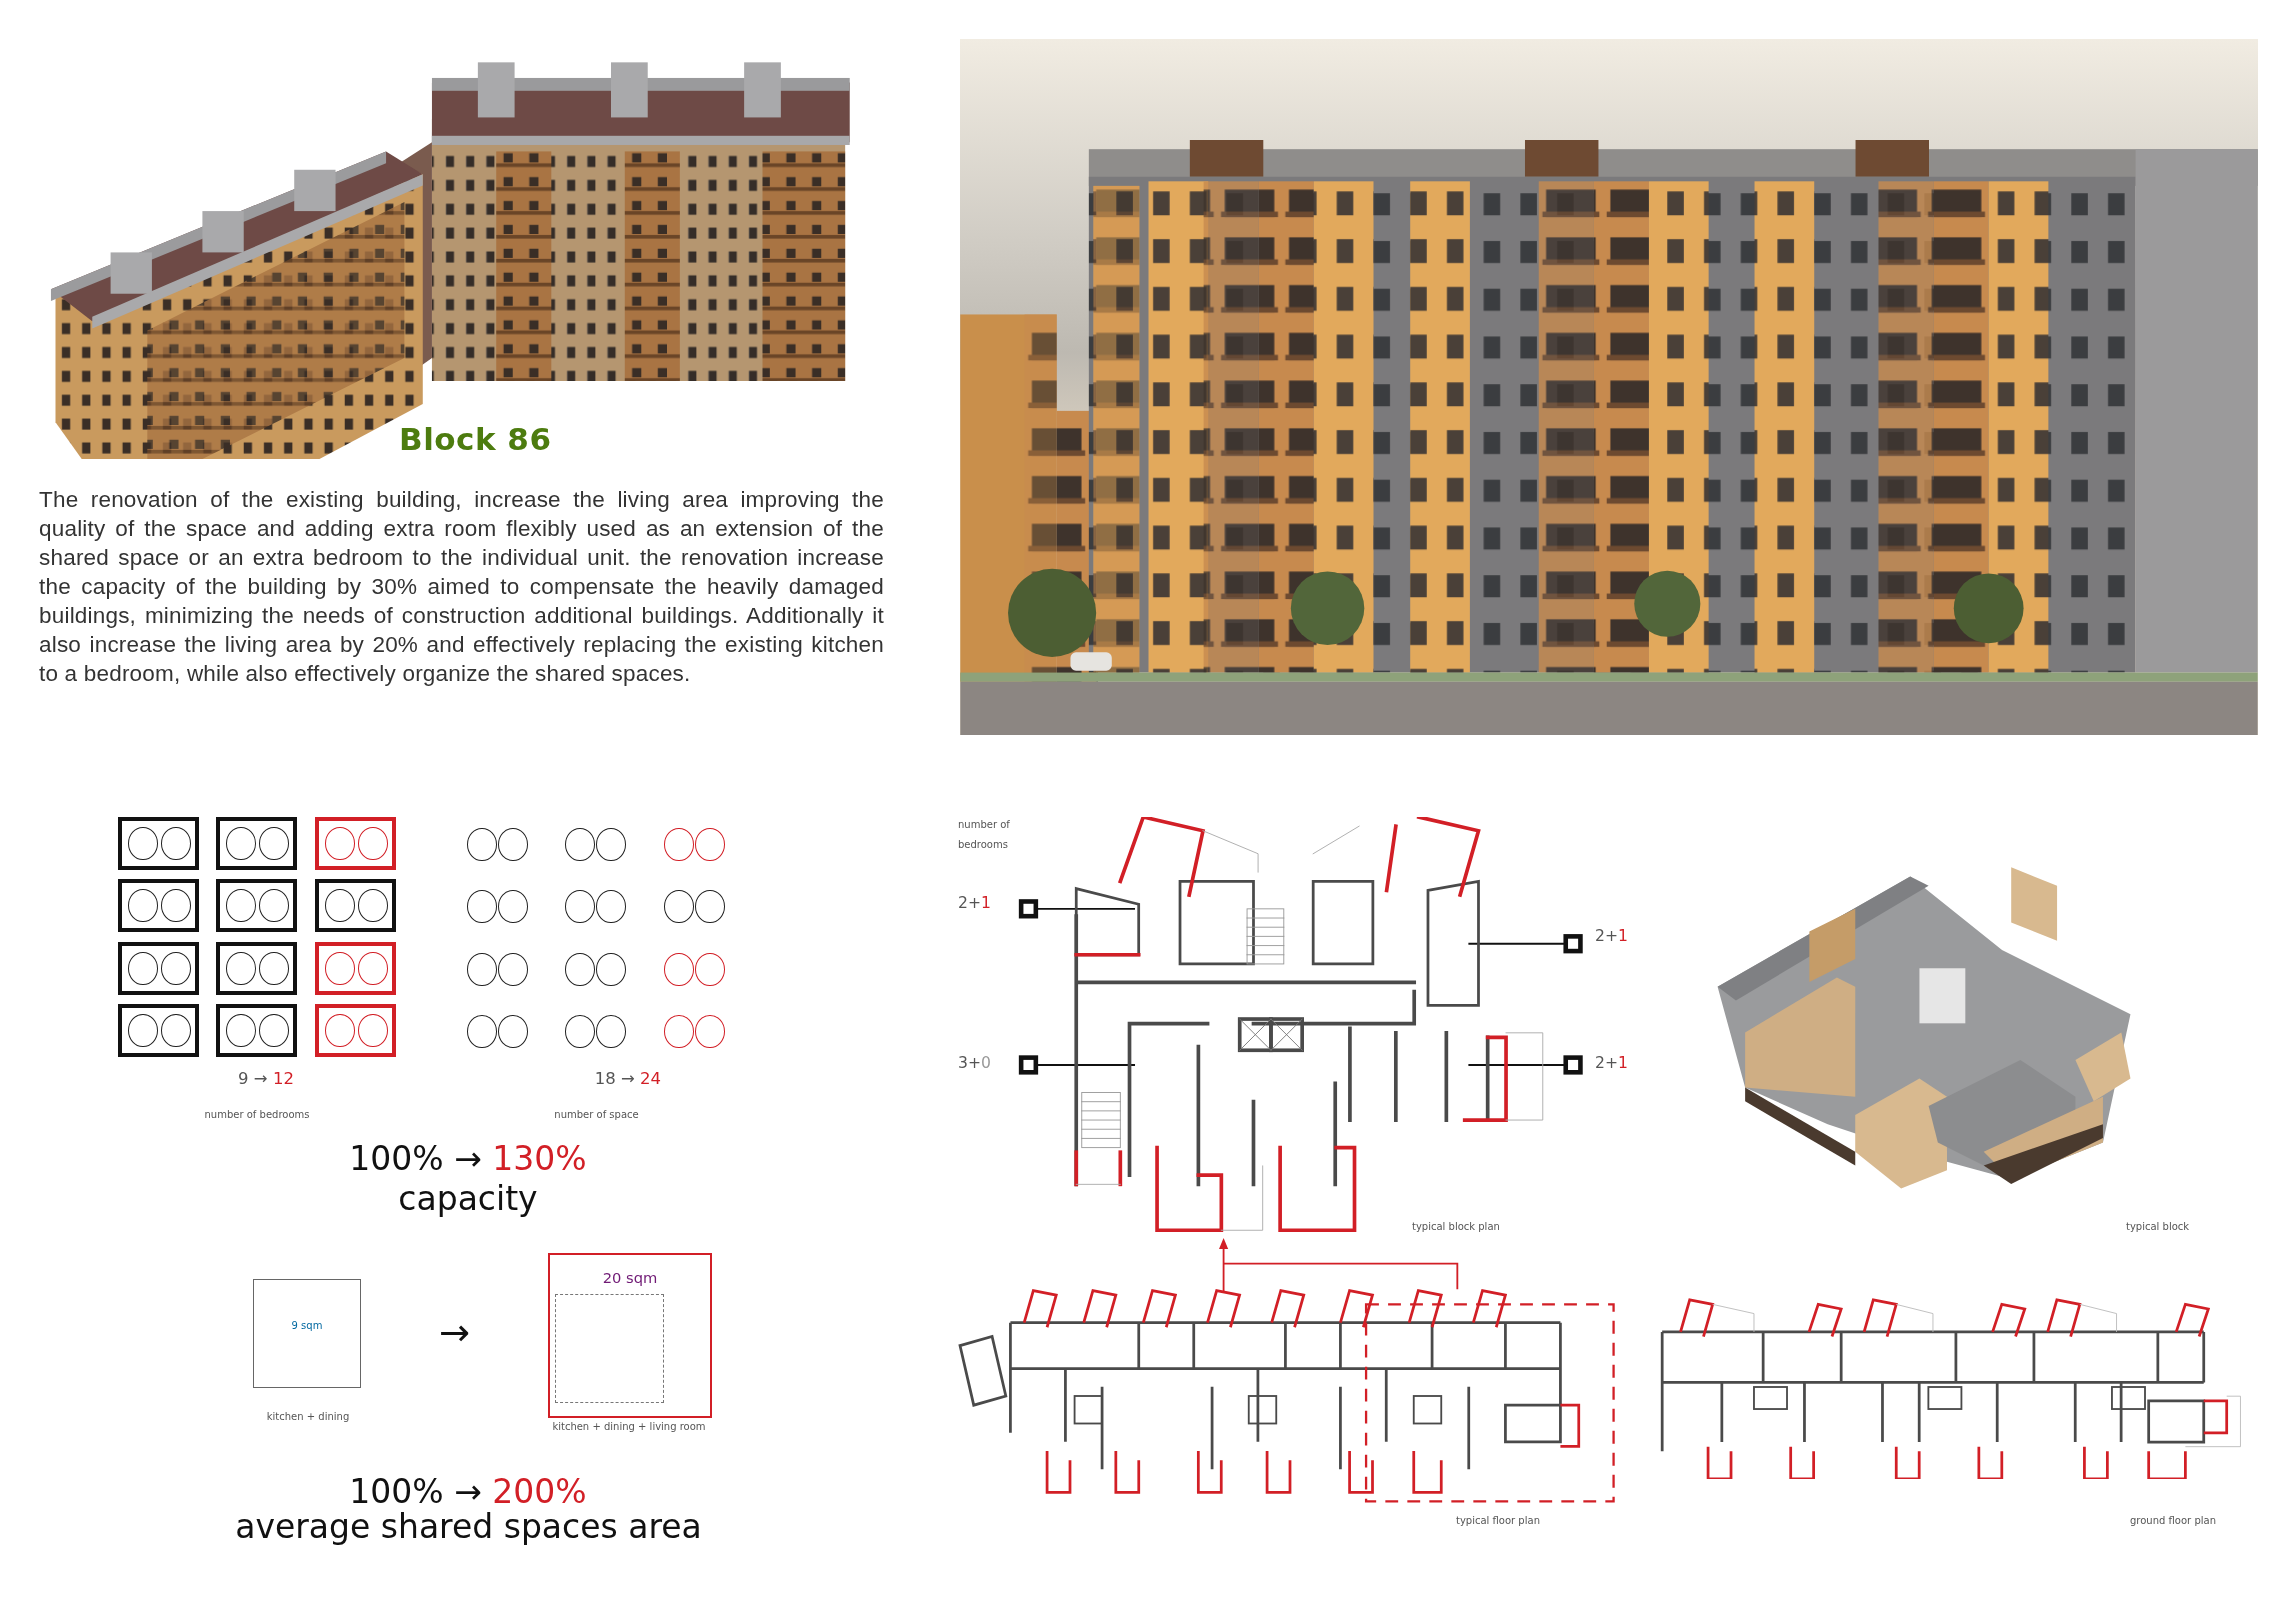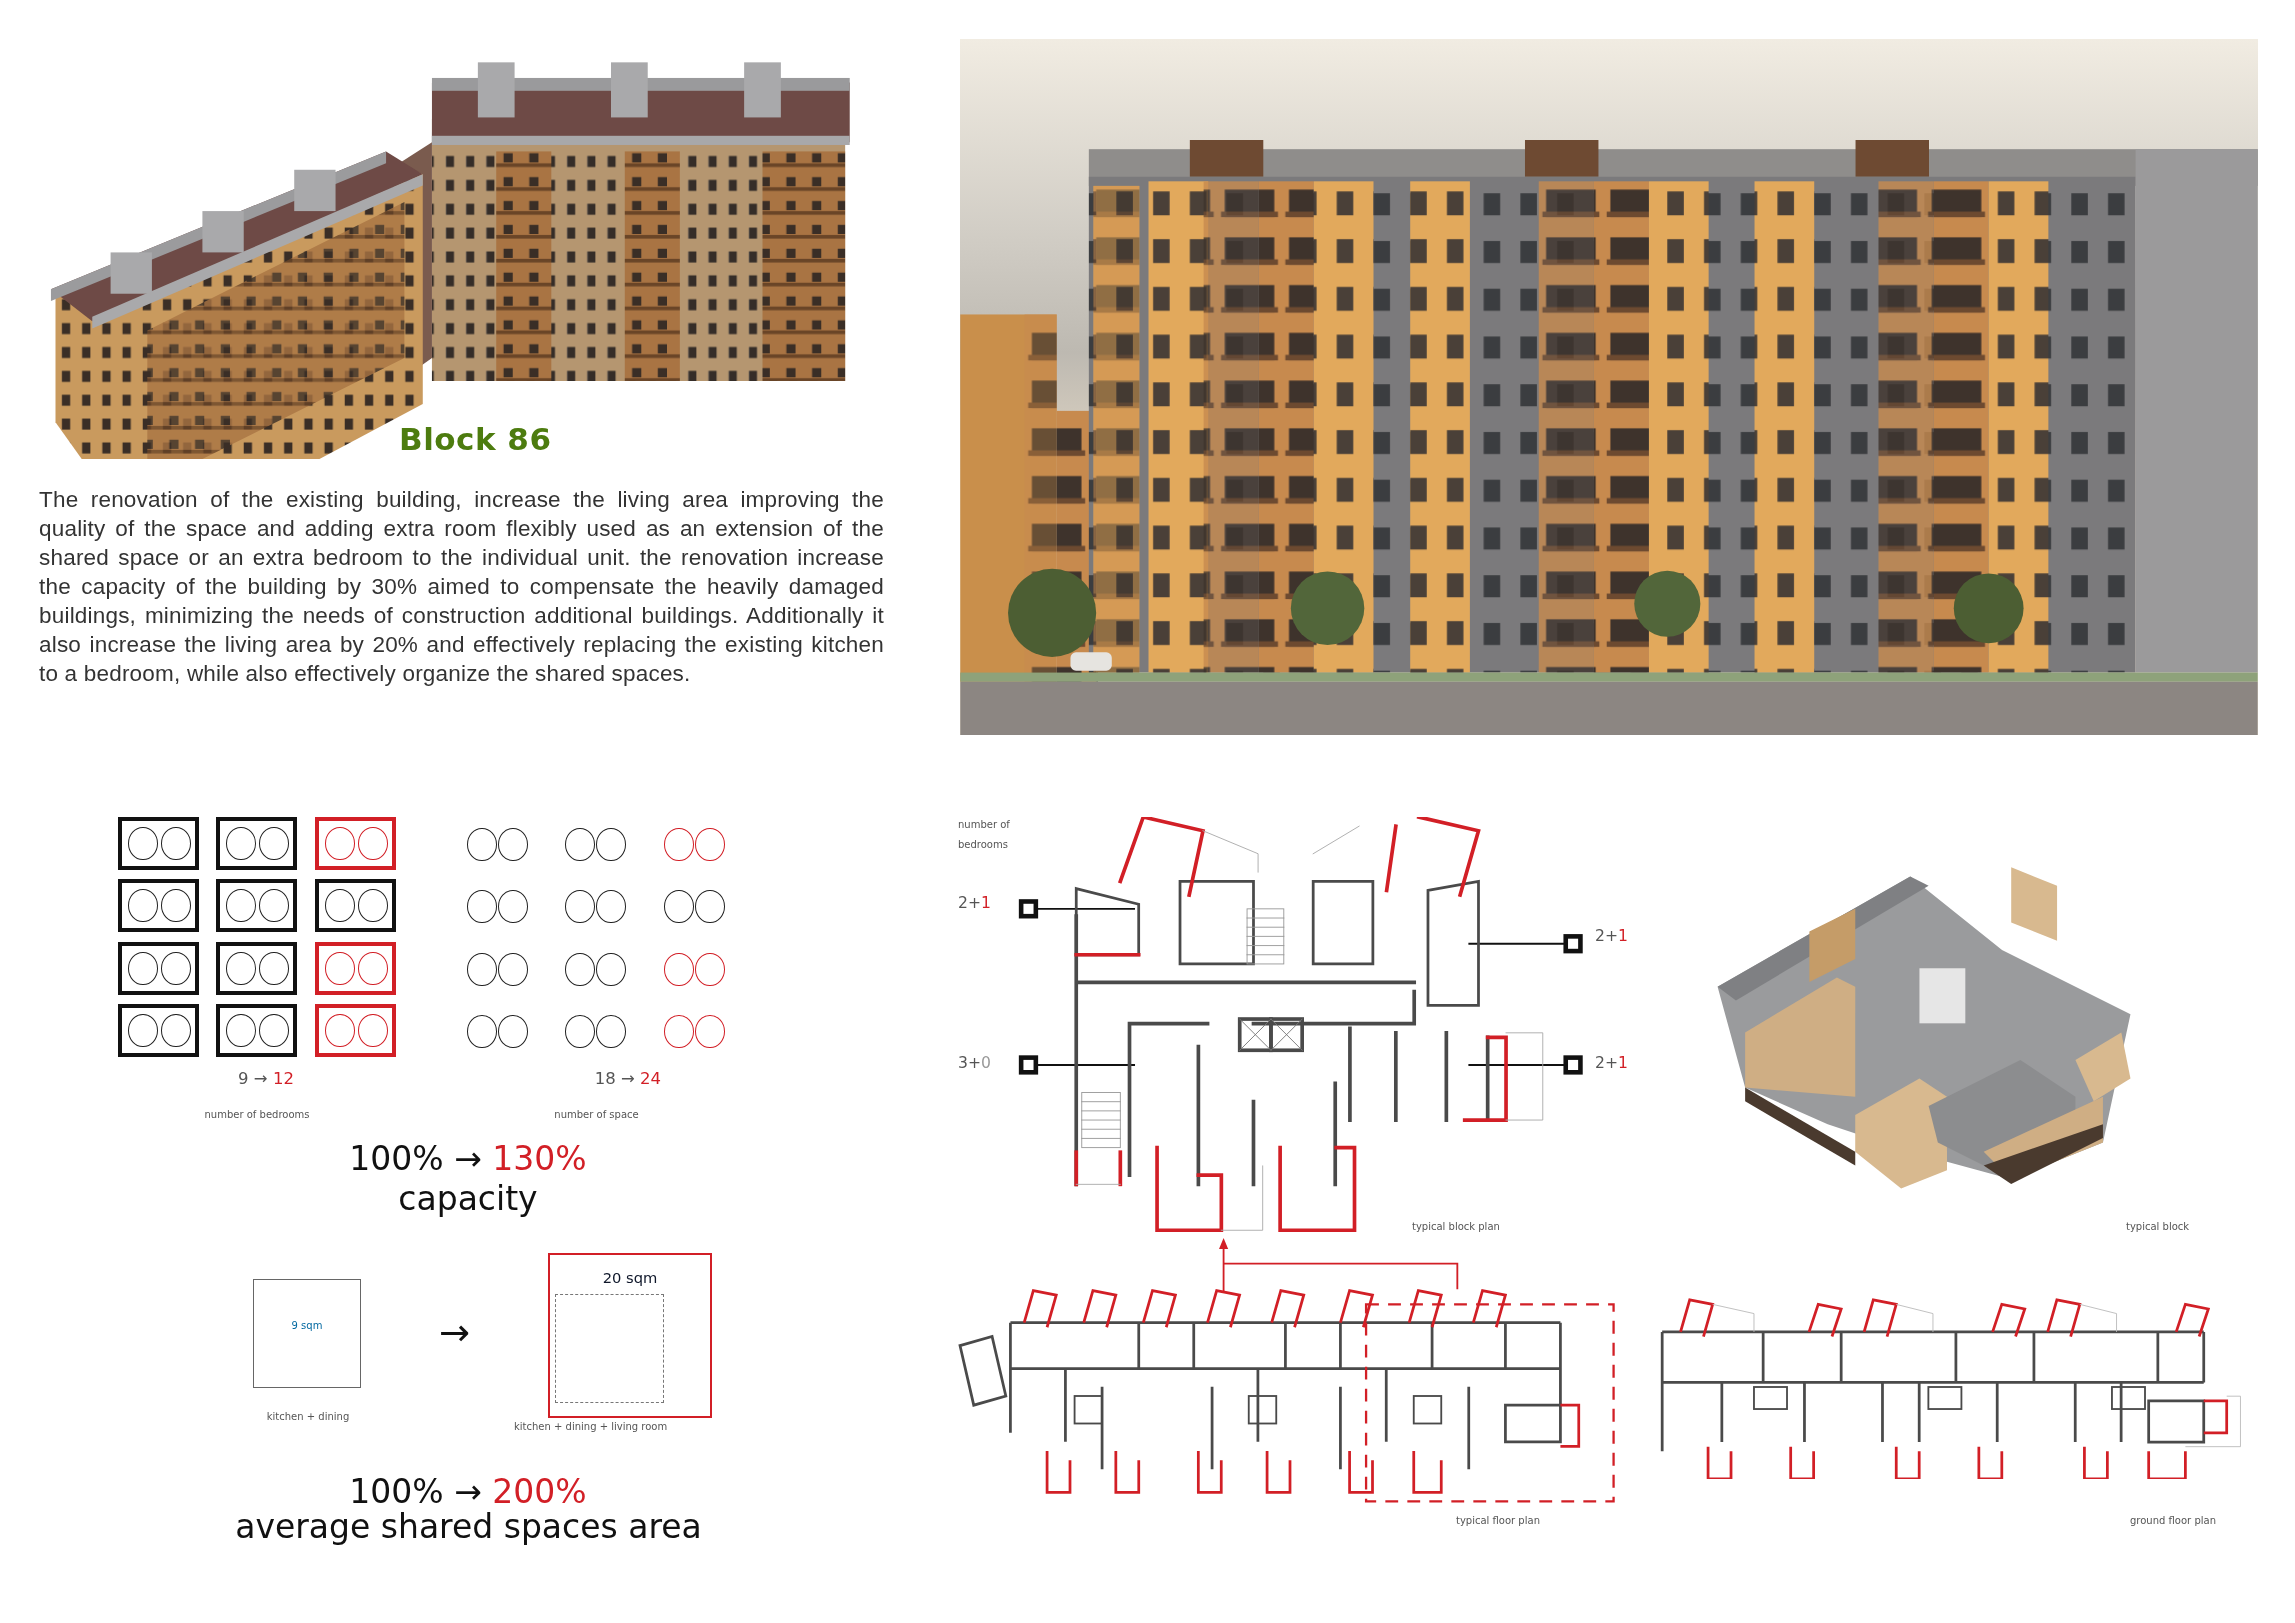--- a/index.html
+++ b/index.html
@@ -261,24 +261,24 @@
 <div class="abs big" style="left:312px;top:1179px;width:312px;">capacity</div>
 
 <div class="abs" style="left:253px;top:1279px;width:106px;height:107px;border:1.8px solid #666;">
   <div class="abs label-sm" style="left:0;top:40px;width:106px;text-align:center;color:#0369a1;">9 sqm</div>
 </div>
 <div class="abs label-sm" style="left:230px;top:1411px;width:156px;text-align:center;">kitchen + dining</div>
 
 <div class="abs" style="left:439px;top:1311px;font-size:37px;color:#111;">→</div>
 
 <div class="abs" style="left:548px;top:1253px;width:160px;height:161px;border:2.8px solid #d21f26;">
-  <div class="abs" style="left:0;top:13.8px;width:160px;text-align:center;font-size:14.7px;color:#0f172a;">20 sqm</div>
+  <div class="abs" style="left:0;top:13.8px;width:160px;text-align:center;font-size:14.7px;color:#701a75;">20 sqm</div>
   <div class="abs" style="left:4.6px;top:39px;width:107px;height:107px;border:1.8px dashed #777;"></div>
 </div>
-<div class="abs label-sm" style="left:514px;top:1421px;width:230px;text-align:left;">kitchen + dining + living room</div>
+<div class="abs label-sm" style="left:514px;top:1421px;width:230px;text-align:center;">kitchen + dining + living room</div>
 
 <div class="abs big" style="left:312px;top:1472px;width:312px;">
   <span>100%</span>
   <span>→</span>
   <span class="red">200%</span>
 </div>
 <div class="abs big" style="left:184px;top:1507px;width:569px;">average shared spaces area</div>
 
 <div class="abs label-sm" style="left:958px;top:815px;line-height:20px;">
   <div>number of</div>

